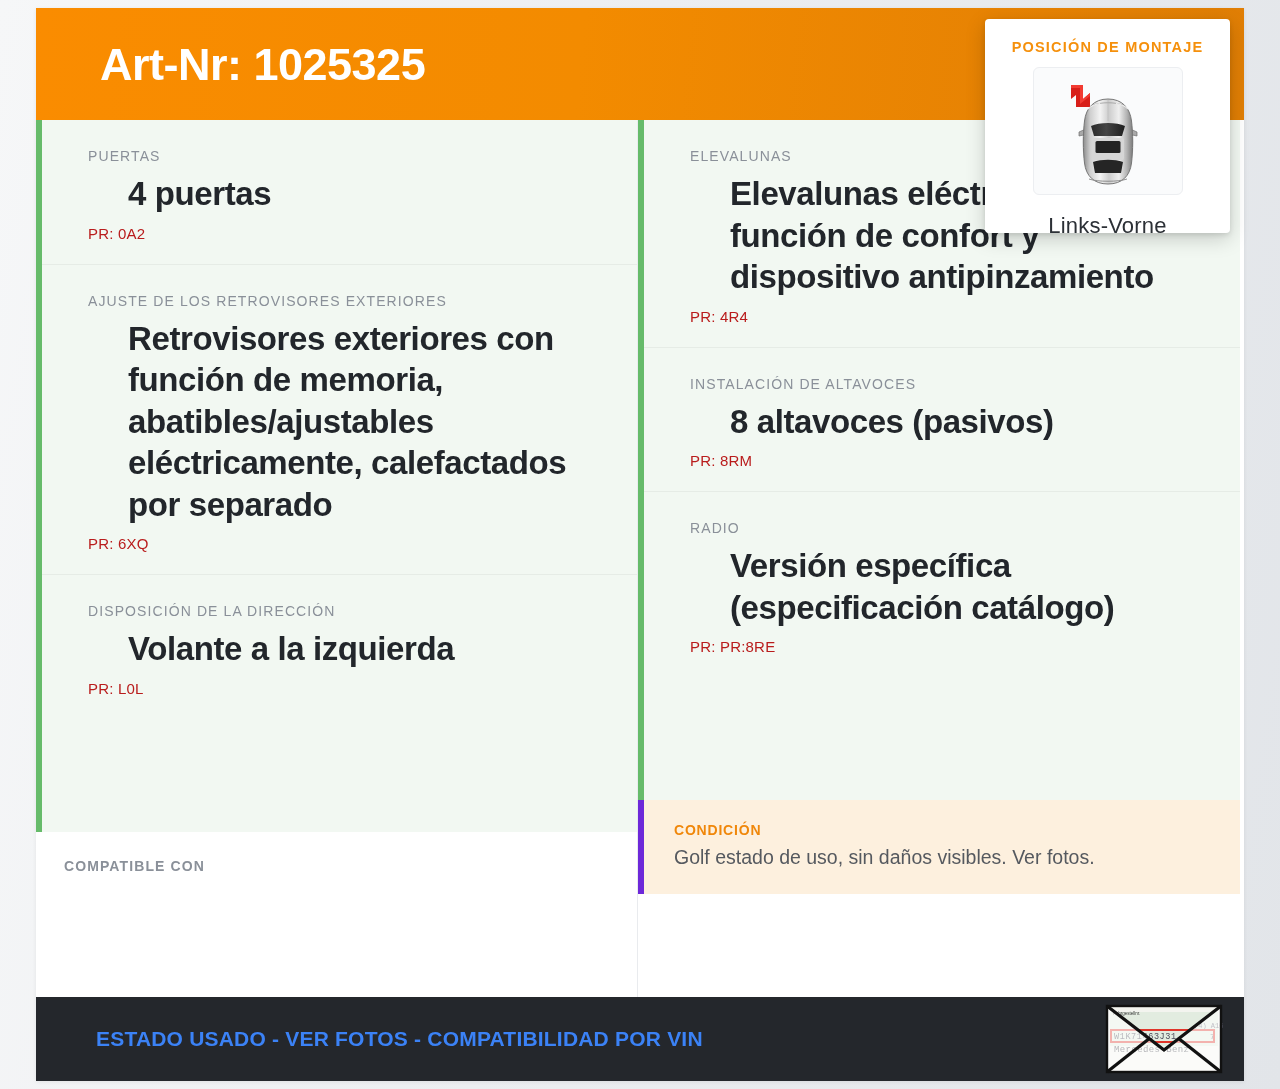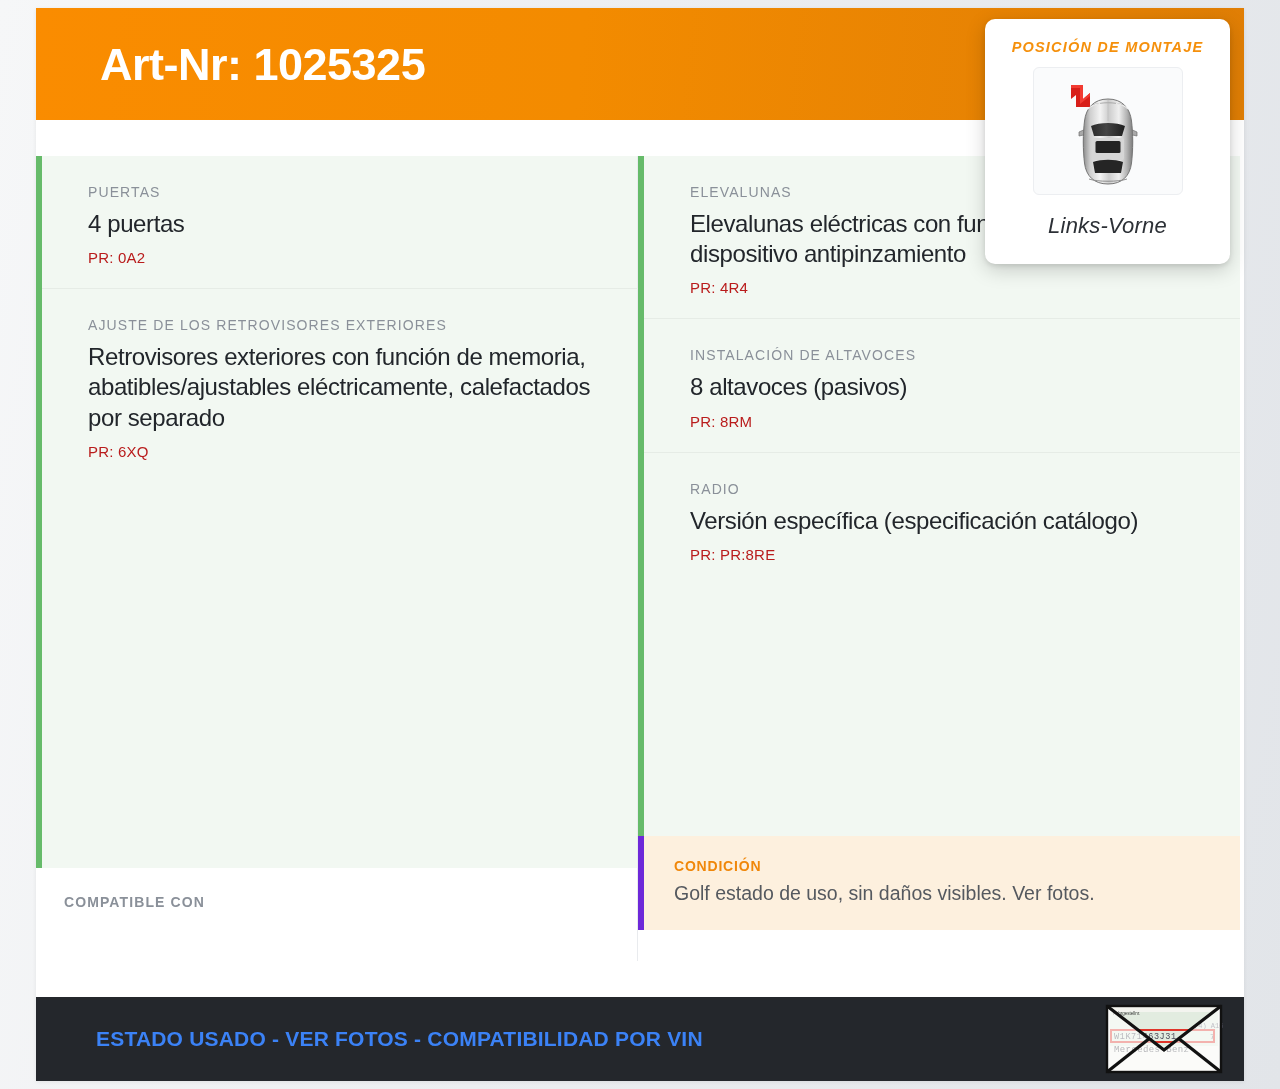--- a/index.html
+++ b/index.html
@@ -17,21 +17,20 @@
   .sheet {
     position: absolute;
     left: 36px;
     top: 8px;
     width: 1208px;
     height: 1073px;
     background: #ffffff;
     display: flex;
     flex-direction: column;
     box-shadow: 0 1px 4px rgba(0,0,0,0.07);
-    gap: 36px;
   }
 
   
   .banner {
     height: 112px;
     flex: 0 0 112px;
     background: linear-gradient(95deg, #fa8c00 0%, #f38b00 45%, #e07e05 100%);
     display: flex;
     align-items: center;
     padding-left: 64px;
@@ -79,26 +78,27 @@
 
   .spec-label {
     font-size: 14px;
     font-weight: normal;
     letter-spacing: 1.1px;
     color: #8a9099;
     text-transform: uppercase;
     margin-bottom: 9px;
   }
   .spec-value {
-    font-size: 24px;
-    font-weight: normal;
+    font-size: 33px;
+    font-weight: bold;
     color: #22262b;
     line-height: 1.26;
     letter-spacing: -0.4px;
     margin-bottom: 10px;
+    margin-left: 40px;
   }
   .spec-pr {
     font-size: 15px;
     color: #b91c1c;
     letter-spacing: 0.2px;
   }
 
   
   .row-puertas   { flex: 0 0 182px; }
   .row-mirrors   { flex: 0 0 350px; }
@@ -175,28 +175,27 @@
     width: 132px;
     height: 78px;
   }
 
   
   .mount-card {
     position: absolute;
     left: 985px;
     top: 19px;
     width: 245px;
-    height: 245px;
+    height: 214px;
     background: #ffffff;
-    border-radius: 10px;
+    border-radius: 4px;
     box-shadow: 0 6px 20px rgba(0,0,0,0.18), 0 2px 5px rgba(0,0,0,0.10);
     padding: 20px 16px 14px 16px;
     text-align: center;
     z-index: 20;
-    font-style: italic;
   }
   .mount-title {
     color: #f5900c;
     font-size: 14.5px;
     font-weight: bold;
     letter-spacing: 1.2px;
     text-transform: uppercase;
   }
   .mount-figure {
     margin: 12px auto 0 auto;
@@ -235,20 +234,25 @@
           <div class="spec-value">4 puertas</div>
           <div class="spec-pr">PR: 0A2</div>
         </div>
 
         <div class="spec-row row-mirrors">
           <div class="spec-label">AJUSTE DE LOS RETROVISORES EXTERIORES</div>
           <div class="spec-value">Retrovisores exteriores con función de memoria, abatibles/ajustables eléctricamente, calefactados por separado</div>
           <div class="spec-pr">PR: 6XQ</div>
         </div>
 
+        <div class="spec-row row-steering">
+          <div class="spec-label">DISPOSICIÓN DE LA DIRECCIÓN</div>
+          <div class="spec-value">Volante a la izquierda</div>
+          <div class="spec-pr">PR: L0L</div>
+        </div>
 
       </div>
 
       <div class="compat">
         <div class="compat-label">COMPATIBLE CON</div>
       </div>
     </div>
 
     <div class="col col-right">
       <div class="spec-stack">

